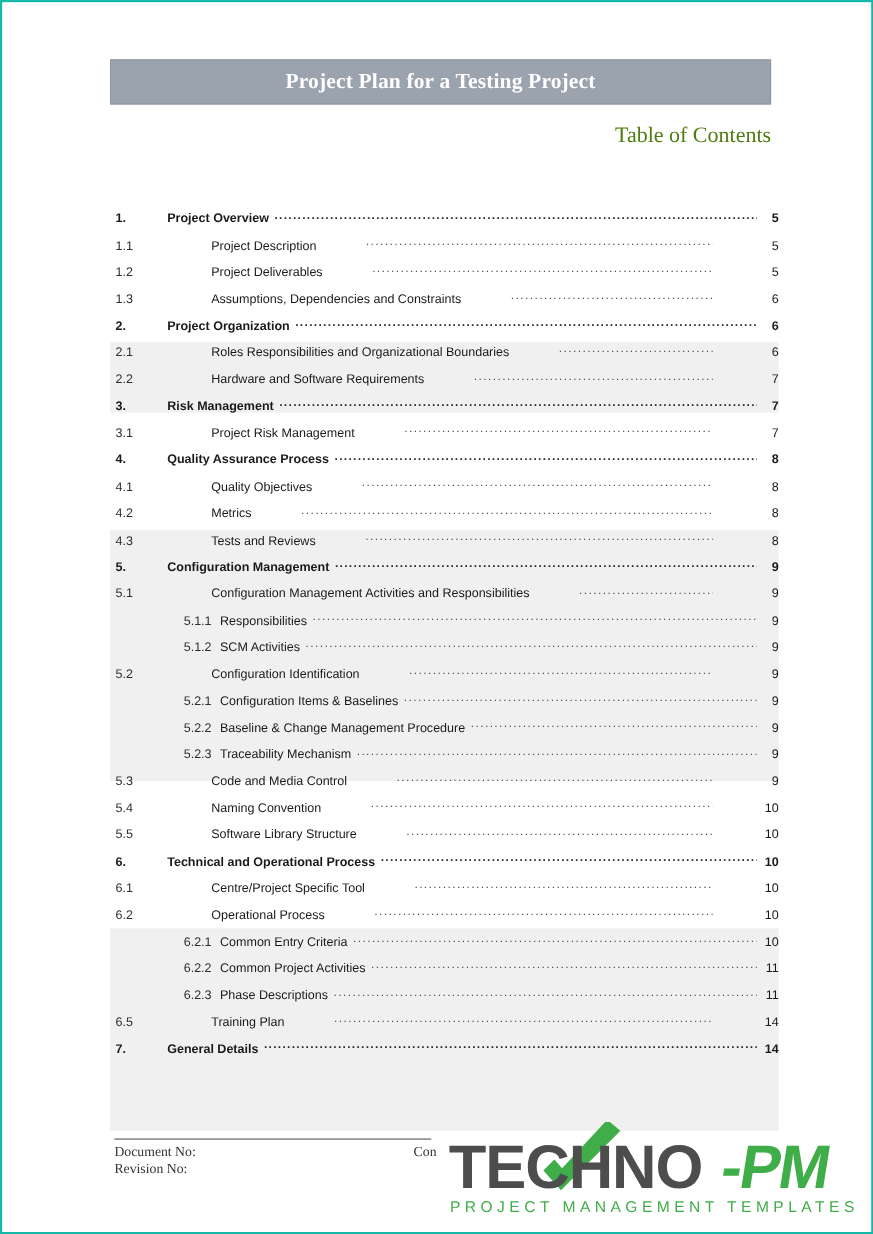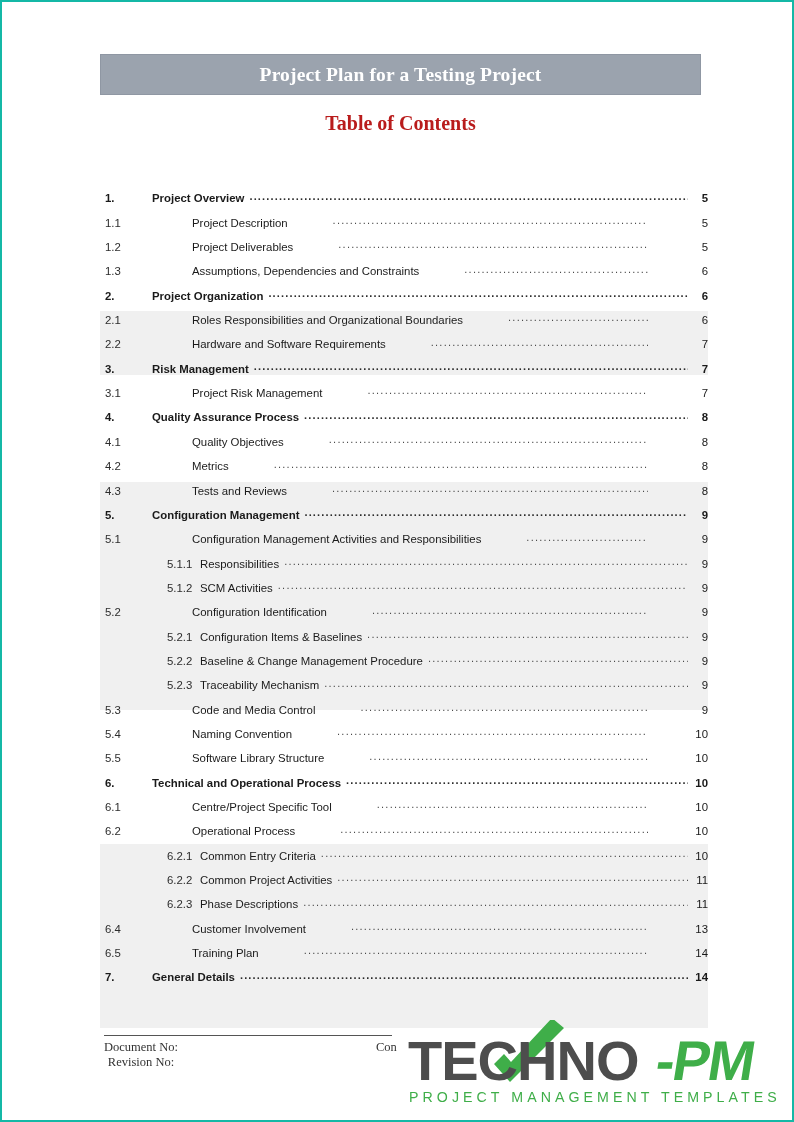--- a/index.html
+++ b/index.html
@@ -57,25 +57,25 @@
     letter-spacing: 0.15px;
     white-space: nowrap;
   }
 
   
   #toc-heading {
     position: absolute;
     left: 92px;
     top: 104px;
     width: 601px;
-    text-align: center;
+    text-align: right;
     font-family: "Liberation Serif", serif;
-    font-weight: bold;
+    font-weight: normal;
     font-size: 20px;
-    color: #b91c1c;
+    color: #4d7c0f;
   }
 
   
   .hl-band {
     position: absolute;
     left: 92px;
     width: 608px;
     background: #f0f0f0;
     pointer-events: none;
   }
@@ -161,21 +161,21 @@
     top: 1032px;
     width: 600px;
     font-family: "Liberation Serif", serif;
     font-size: 12.5px;
     color: #333333;
     line-height: 15px;
   }
   #footer .foot-left {
     position: absolute;
     left: 0; top: 0;
-    text-align: center;
+    text-align: left;
   }
   #footer .foot-center {
     position: absolute;
     left: 272px; top: 0;
     white-space: nowrap;
   }
 
   
   #logo {
     position: absolute;
@@ -377,26 +377,20 @@
           <span class="toc-num">6.2.2</span>
           <span class="toc-title">Common Project Activities</span>
           <span class="toc-leader"></span>
           <span class="toc-page">11</span>
         </div>
         <div class="toc-row lvl3">
           <span class="toc-num">6.2.3</span>
           <span class="toc-title">Phase Descriptions</span>
           <span class="toc-leader"></span>
           <span class="toc-page">11</span>
-        </div>
-        <div class="toc-row lvl2">
-          <span class="toc-num">6.4</span>
-          <span class="toc-title">Customer Involvement</span>
-          <span class="toc-leader"></span>
-          <span class="toc-page">13</span>
         </div>
         <div class="toc-row lvl2">
           <span class="toc-num">6.5</span>
           <span class="toc-title">Training Plan</span>
           <span class="toc-leader"></span>
           <span class="toc-page">14</span>
         </div>
         <div class="toc-row lvl1">
           <span class="toc-num">7.</span>
           <span class="toc-title">General Details</span>

